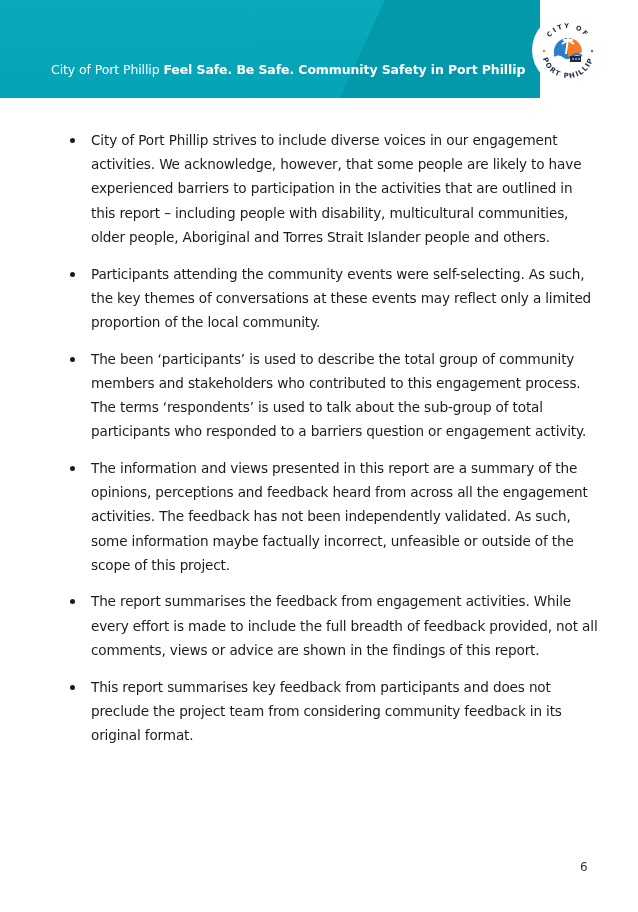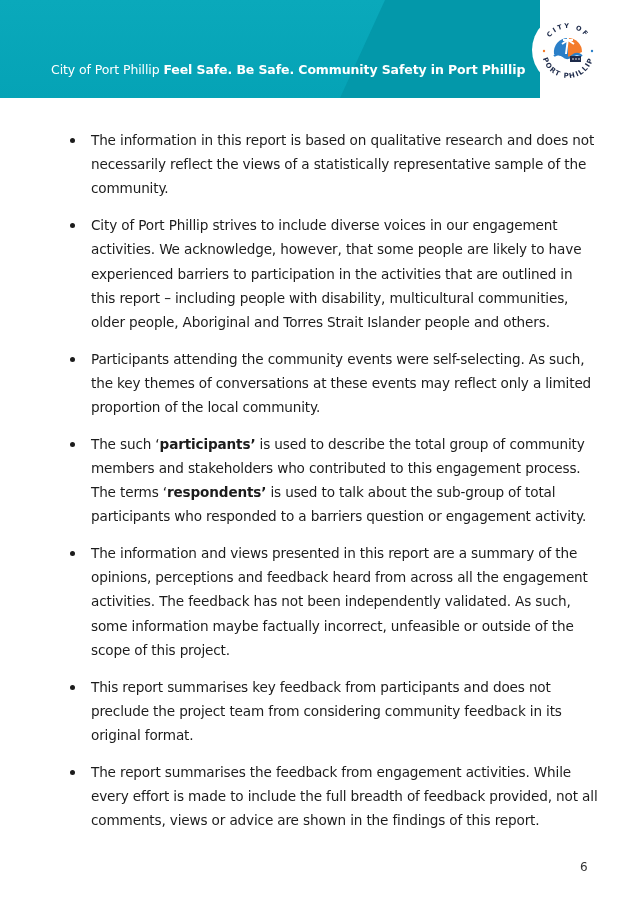--- a/index.html
+++ b/index.html
@@ -39,21 +39,21 @@
   .bullets { list-style: none; }
   .bullet {
     position: relative; padding-left: 23px;
     font-size: 13.6px; line-height: 24.2px; color: #1c1c1c;
     margin-bottom: 12.5px; letter-spacing: -0.15px;
   }
   .bullet .dot {
     position: absolute; left: 2px; top: 10px; width: 5px; height: 5px;
     border-radius: 50%; background: #1c1c1c;
   }
-  .bullet b { font-weight: bold; }
+  .bullet b { font-weight: normal; }
 
   .page-number {
     position: absolute; left: 580px; top: 860px; font-size: 12px; color: #333333;
   }
 </style>
 </head>
 <body>
 
 <div class="header">
   <div class="band-light"></div>
@@ -87,42 +87,38 @@
     <circle cx="47" cy="45" r="0.8" fill="#ffffff"></circle>
     <circle cx="12" cy="37" r="1.2" fill="#f47b2a"></circle>
     <circle cx="60" cy="37" r="1.2" fill="#2a7fc8"></circle>
   </svg>
 </div>
 
 <div class="content">
   <ul class="bullets">
     <li class="bullet">
       <span class="dot"></span>
-      <span>The information in this report is based on qualitative research and does not necessarily reflect the views of a statistically representative sample of the community.</span>
-    </li>
-    <li class="bullet">
-      <span class="dot"></span>
       <span>City of Port Phillip strives to include diverse voices in our engagement activities. We acknowledge, however, that some people are likely to have experienced barriers to participation in the activities that are outlined in this report – including people with disability, multicultural communities, older people, Aboriginal and Torres Strait Islander people and others.</span>
     </li>
     <li class="bullet">
       <span class="dot"></span>
       <span>Participants attending the community events were self-selecting. As such, the key themes of conversations at these events may reflect only a limited proportion of the local community.</span>
     </li>
     <li class="bullet">
       <span class="dot"></span>
-      <span>The such ‘</span><b>participants’</b><span> is used to describe the total group of community members and stakeholders who contributed to this engagement process. The terms ‘</span><b>respondents’</b><span> is used to talk about the sub-group of total participants who responded to a barriers question or engagement activity.</span>
+      <span>The been ‘</span><b>participants’</b><span> is used to describe the total group of community members and stakeholders who contributed to this engagement process. The terms ‘</span><b>respondents’</b><span> is used to talk about the sub-group of total participants who responded to a barriers question or engagement activity.</span>
     </li>
     <li class="bullet">
       <span class="dot"></span>
       <span>The information and views presented in this report are a summary of the opinions, perceptions and feedback heard from across all the engagement activities. The feedback has not been independently validated. As such, some information maybe factually incorrect, unfeasible or outside of the scope of this project.</span>
     </li>
     <li class="bullet">
       <span class="dot"></span>
-      <span>This report summarises key feedback from participants and does not preclude the project team from considering community feedback in its original format.</span>
+      <span>The report summarises the feedback from engagement activities. While every effort is made to include the full breadth of feedback provided, not all comments, views or advice are shown in the findings of this report.</span>
     </li>
     <li class="bullet">
       <span class="dot"></span>
-      <span>The report summarises the feedback from engagement activities. While every effort is made to include the full breadth of feedback provided, not all comments, views or advice are shown in the findings of this report.</span>
+      <span>This report summarises key feedback from participants and does not preclude the project team from considering community feedback in its original format.</span>
     </li>
   </ul>
 </div>
 
 <div class="page-number">6</div>
 
 </body></html>

